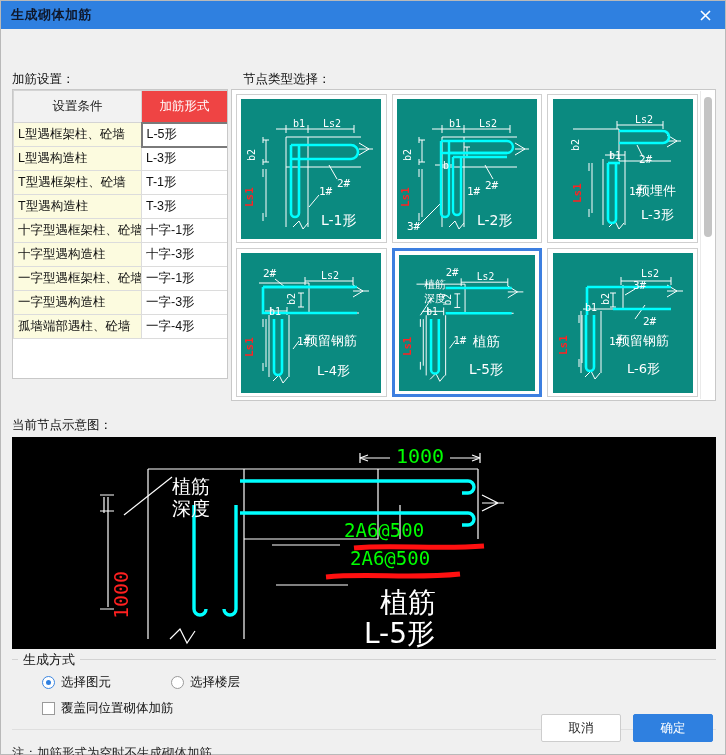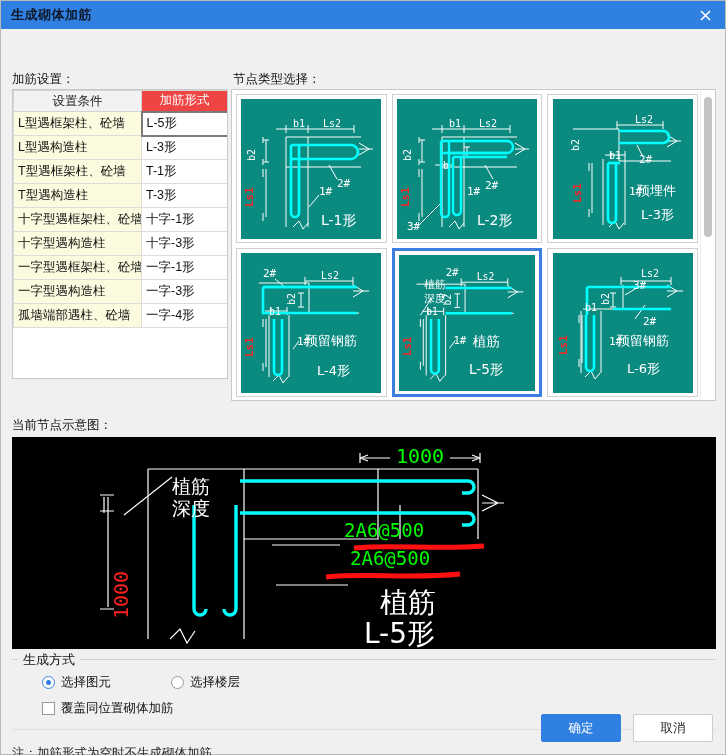--- a/index.html
+++ b/index.html
@@ -51,21 +51,21 @@
     position: absolute;
     left: 11px; top: 60px; width: 216px; height: 290px;
     background: #fff;
     border: 1px solid #c8c8c8;
     overflow: hidden;
   }
   table.grid { width: 100%; border-collapse: collapse; table-layout: fixed; }
   table.grid th {
     font-weight: normal;
     font-size: 12.5px;
-    height: 21px;
+    height: 32px;
     border: 1px solid #d4d4d4;
     background: #f2f2f2;
     color: #222;
     text-align: center;
   }
   table.grid th.sel-col { background: #ef4444; color: #fff; font-family: Liberation Mono, monospace; }
   table.grid td {
     height: 24px;
     border: 1px solid #dcdcdc;
     font-size: 12.5px;
@@ -193,21 +193,21 @@
     <span class="close-btn">
       <svg width="11" height="11" viewBox="0 0 11 11" aria-hidden="true">
         <path d="M1 1 L10 10 M10 1 L1 10" stroke="#ffffff" stroke-width="1.6" fill="none"></path>
       </svg>
     </span>
   </div>
 
   <div class="content">
 
     <div class="section-label" style="left:11px; top:42px;">加筋设置：</div>
-    <div class="section-label" style="left:232px; top:42px;">节点类型选择：</div>
+    <div class="section-label" style="left:242px; top:42px;">节点类型选择：</div>
     <div class="section-label" style="left:11px; top:388px;">当前节点示意图：</div>
 
     <div class="left-panel">
       <table class="grid">
         <colgroup>
             <col class="c1">
             <col class="c2">
           </colgroup>
         <thead>
           <tr>
@@ -526,18 +526,18 @@
           <span class="checkbox"></span>
           <span>覆盖同位置砌体加筋</span>
         </label>
       </div>
     </div>
 
     <div class="divider"></div>
     <div class="note">注：加筋形式为空时不生成砌体加筋</div>
 
     <div class="btn-row">
+      <div class="btn secondary">取消</div>
       <div class="btn primary">确定</div>
-      <div class="btn secondary">取消</div>
     </div>
 
   </div>
 </div>
 
 </body></html>

